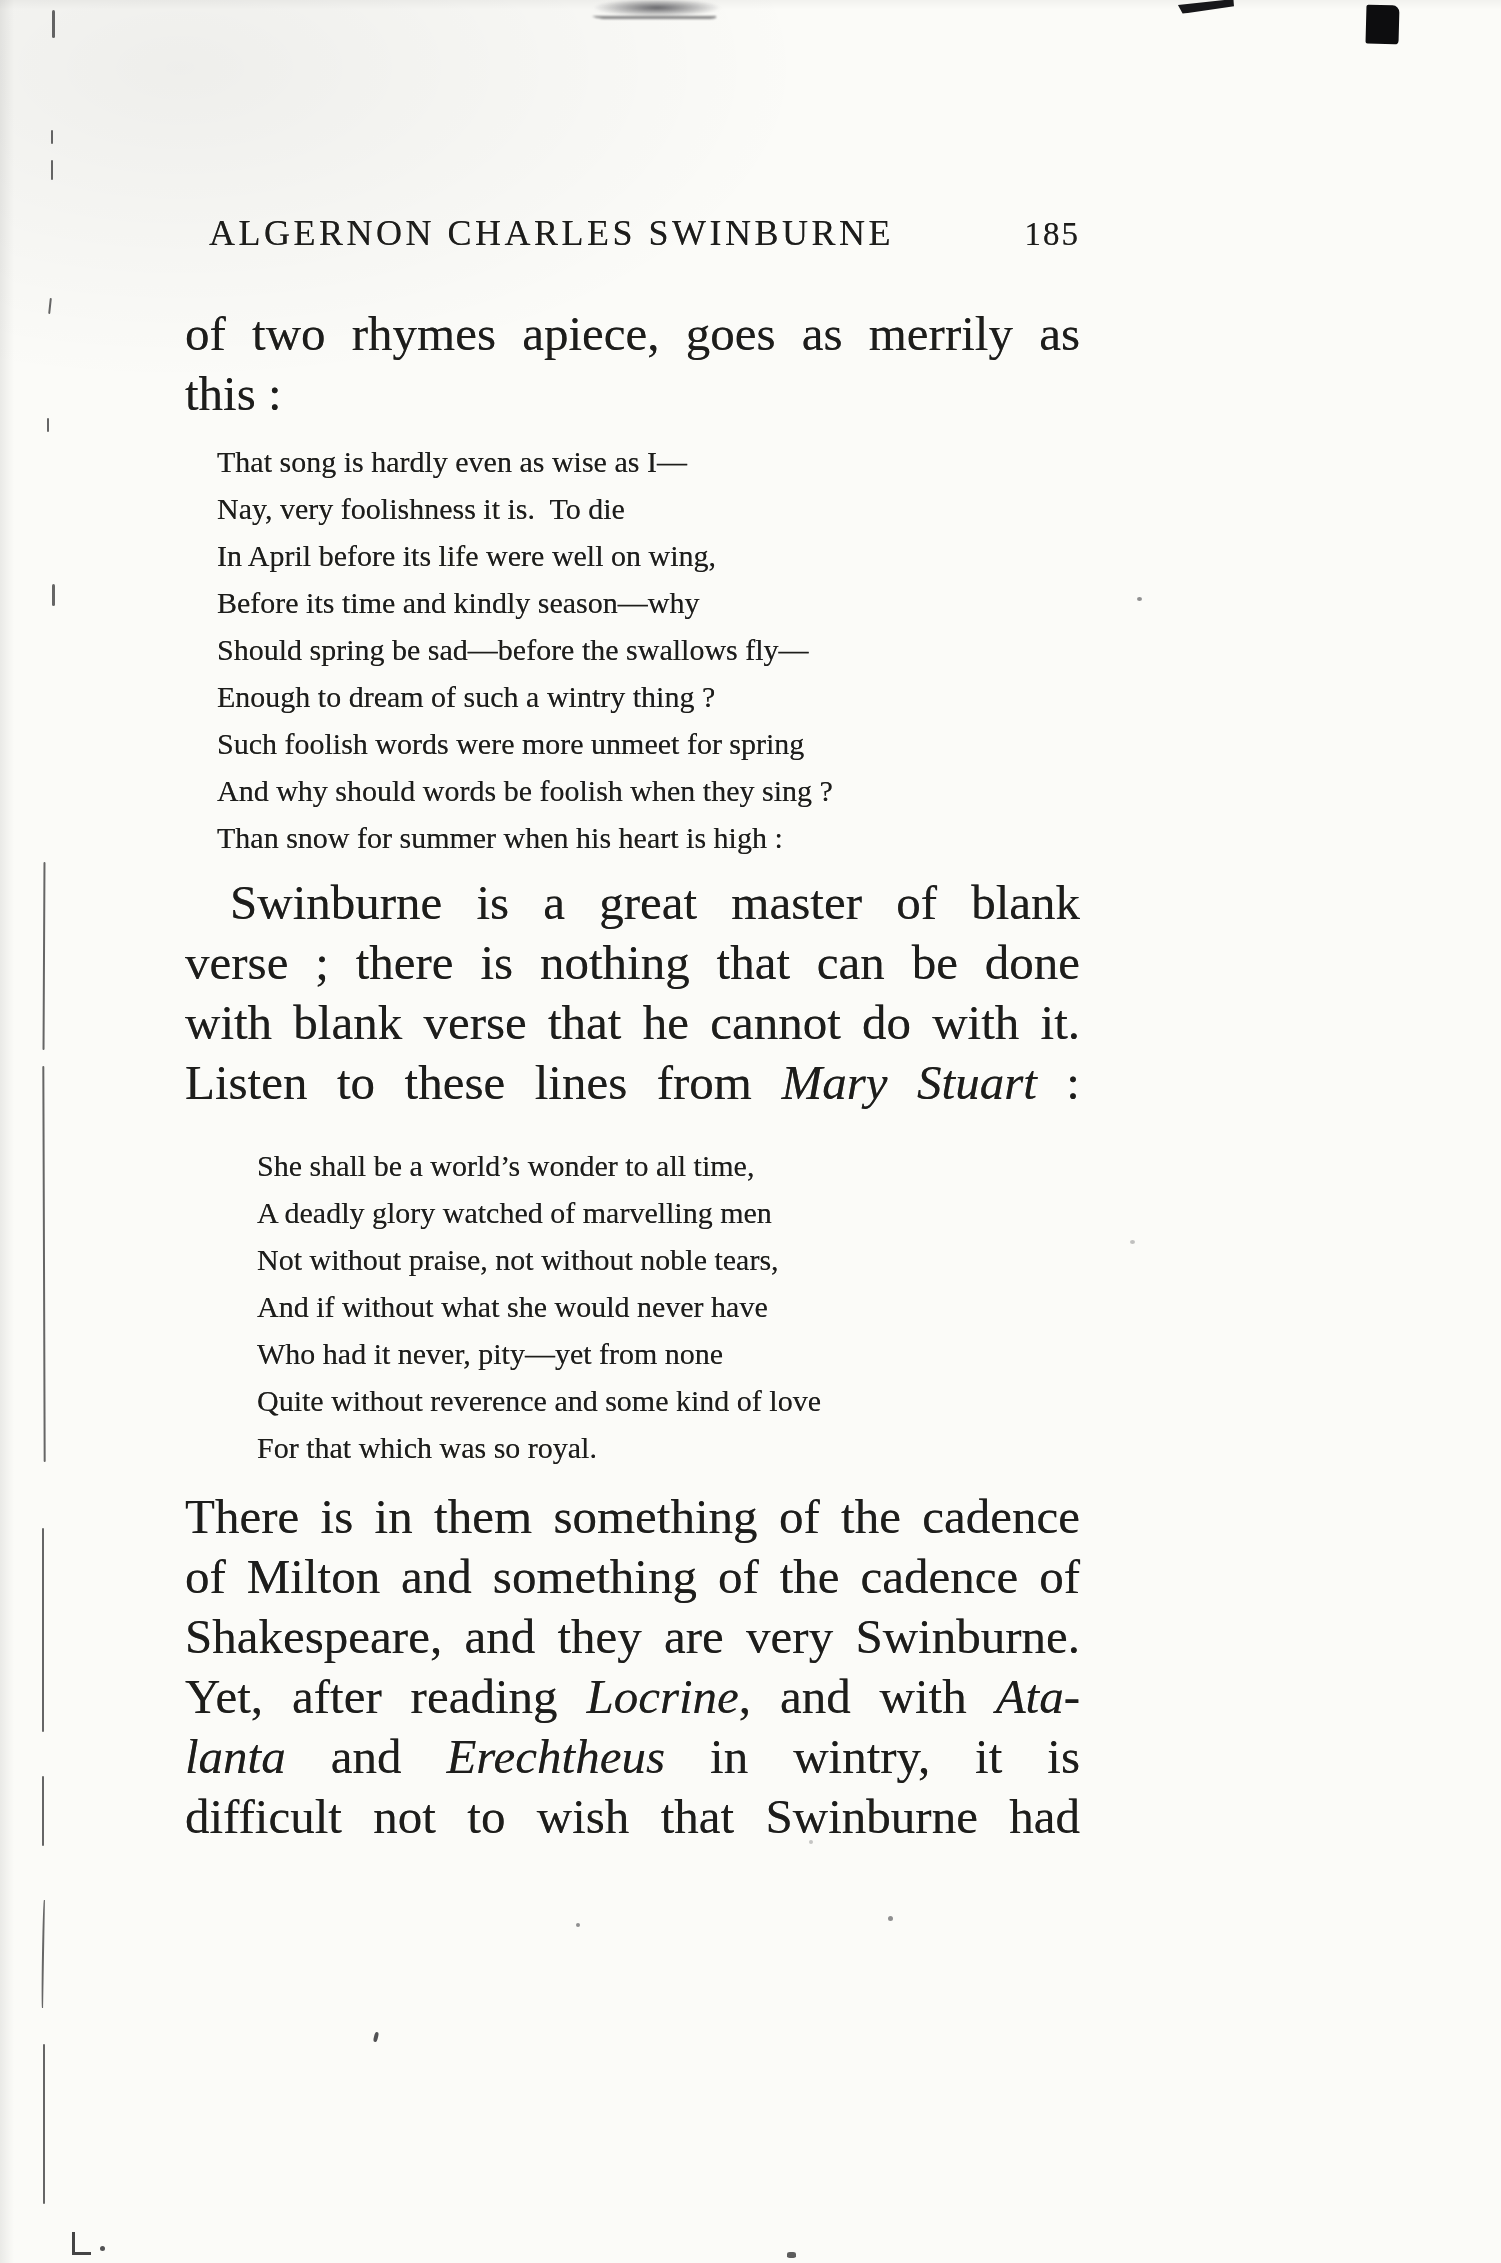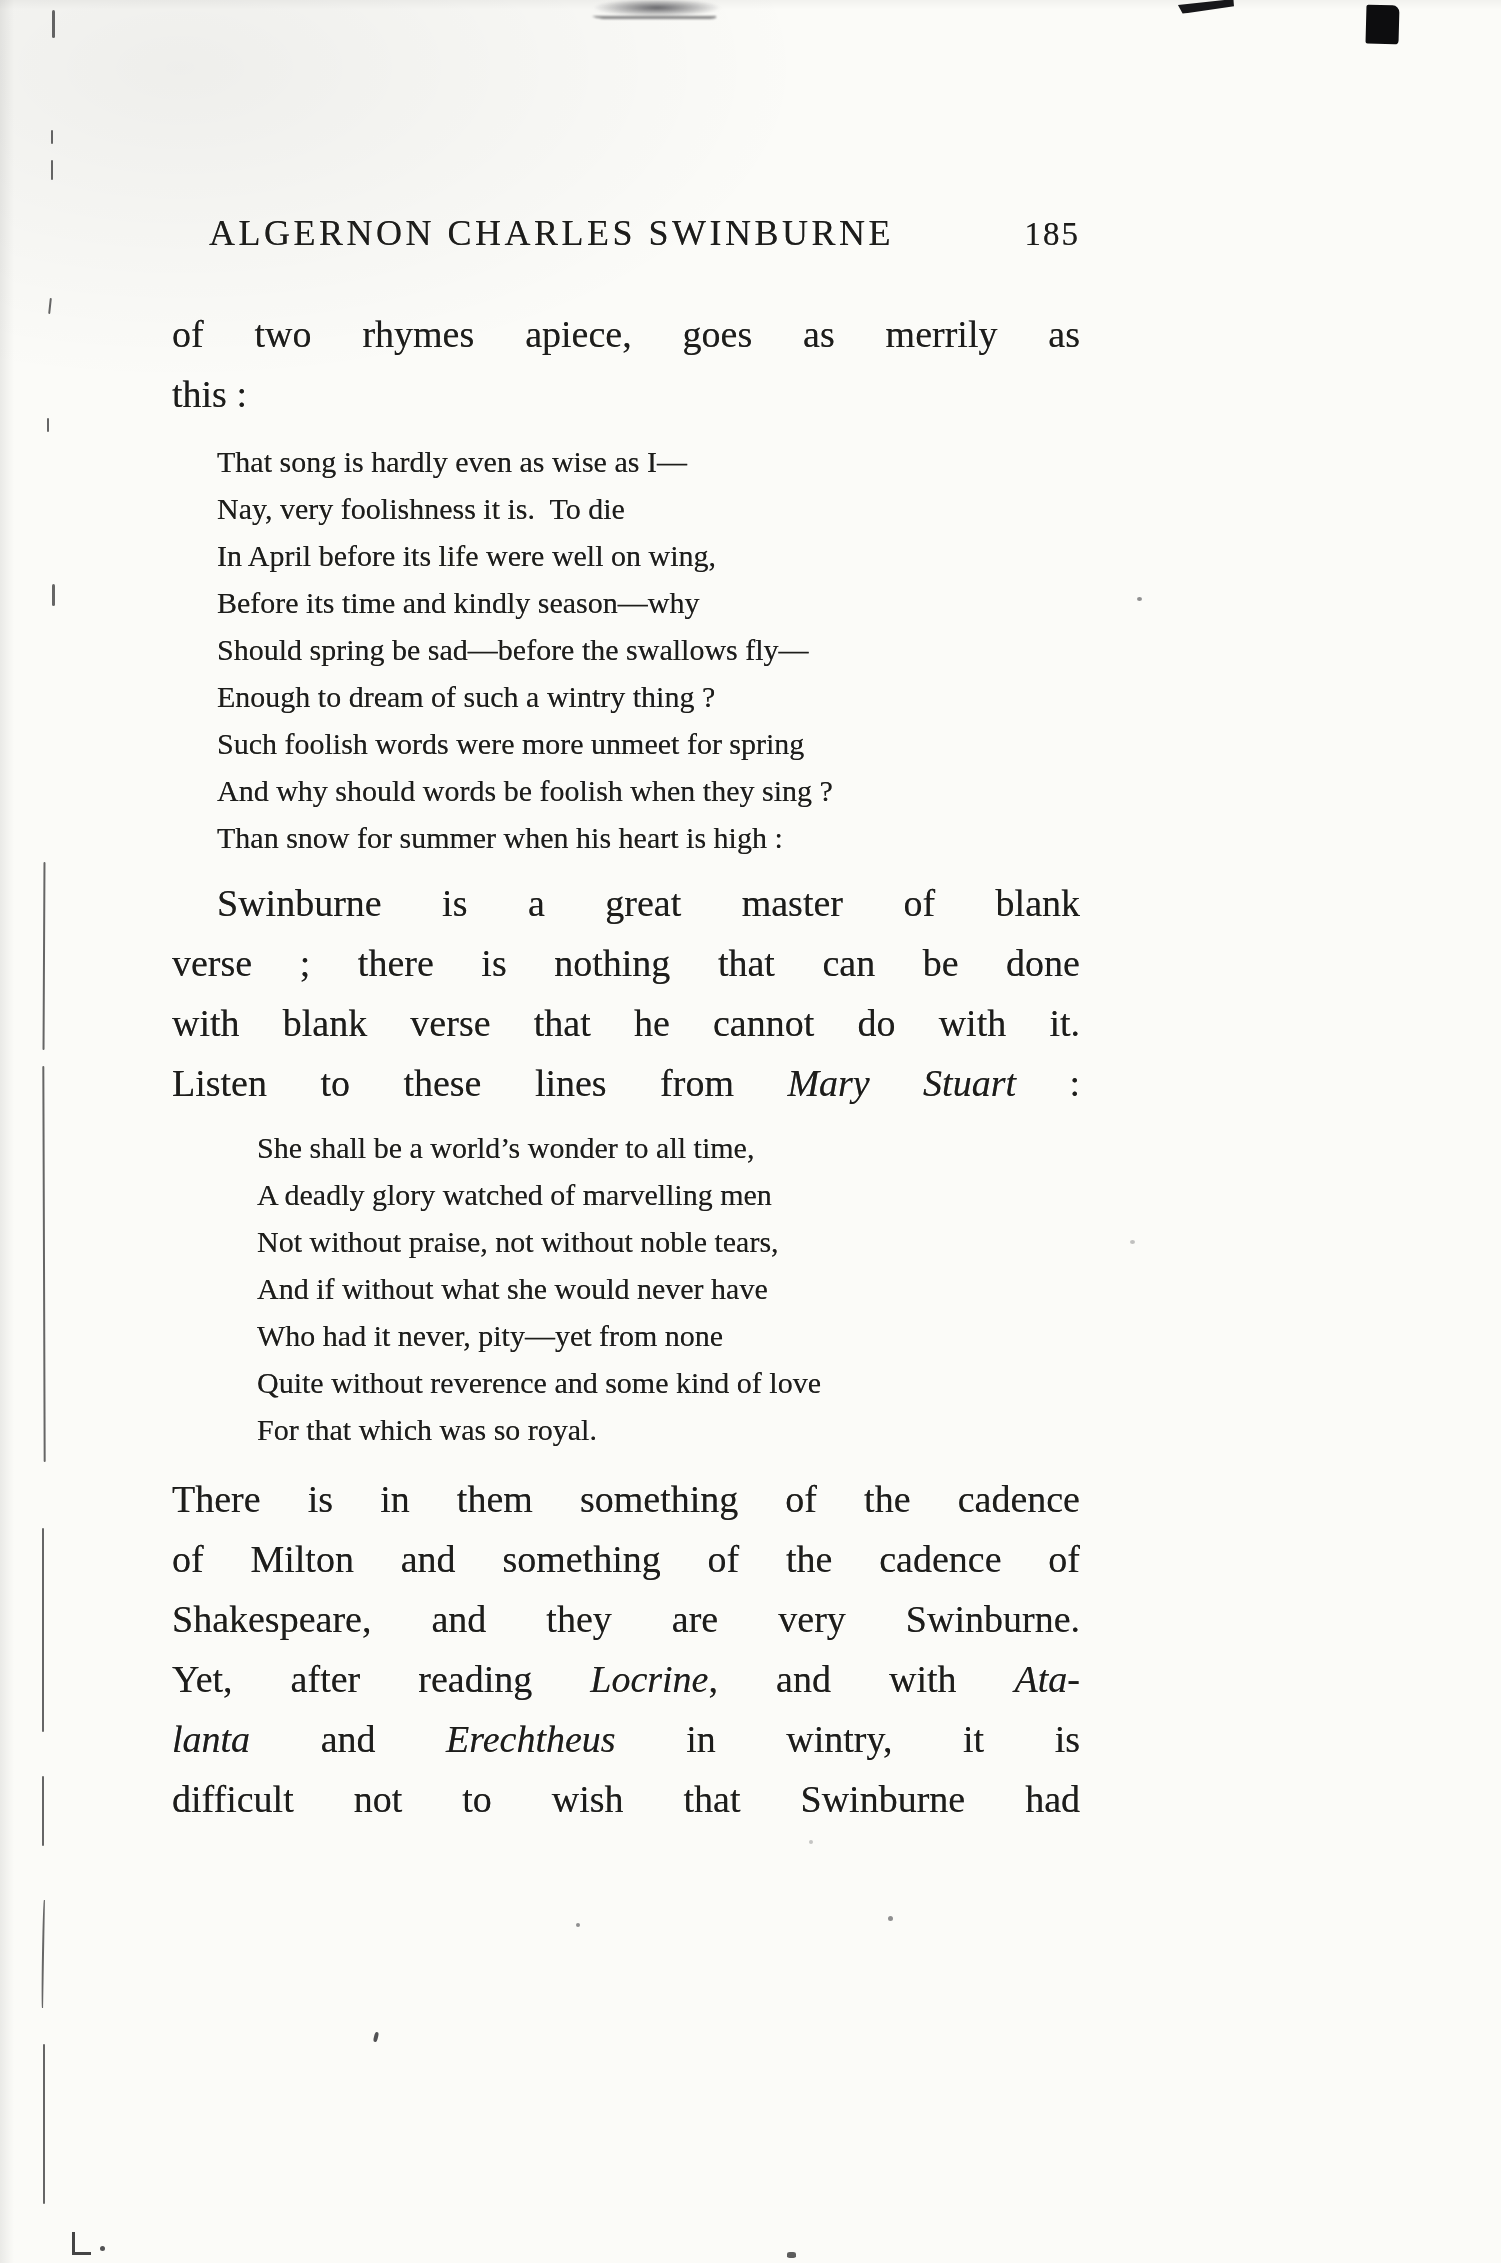--- a/index.html
+++ b/index.html
@@ -28,37 +28,37 @@
   .header-row {
     display: flex; justify-content: space-between; align-items: baseline;
     height: 48px;
   }
   .header-title {
     font-size: 36px; letter-spacing: 3.5px; padding-left: 37px;
     white-space: nowrap;
   }
   .page-number { font-size: 33px; letter-spacing: 2px; }
   
-  .prose { font-size: 38px; }
+  .prose { font-size: 49px; margin-left: 13px; }
   .prose .tline {
     line-height: 60px;
     text-align: justify;
     text-align-last: justify;
   }
   .prose .tline.lastline { text-align-last: left; }
   .prose.justify-all .tline.lastline { text-align-last: justify; }
   .prose.indent-first .tline:first-child { text-indent: 45px; }
   .intro { margin-top: 44px; }
   .para1 { margin-top: 12px; }
   .para2 { margin-top: 16px; }
   
   .poem { font-size: 30px; }
   .poem .tline { line-height: 47px; white-space: pre-wrap; }
   .poem1 { margin-top: 14px; margin-left: 45px; }
-  .poem2 { margin-top: 11px; margin-left: 85px; }
+  .poem2 { margin-top: 29px; margin-left: 85px; }
   .ital { font-style: italic; }
   
   .artifact { position: absolute; pointer-events: none; }
   .smudge-top {
     left: 586px; top: 0; width: 142px; height: 22px;
     background:
       radial-gradient(60% 55% at 50% 35%, rgba(75,75,80,0.85), rgba(75,75,80,0) 75%),
       linear-gradient(rgba(45,45,48,0.55), rgba(45,45,48,0.55)) 6px 16px / 124px 3px no-repeat;
     filter: blur(1.2px);
     border-radius: 45% / 60%;

